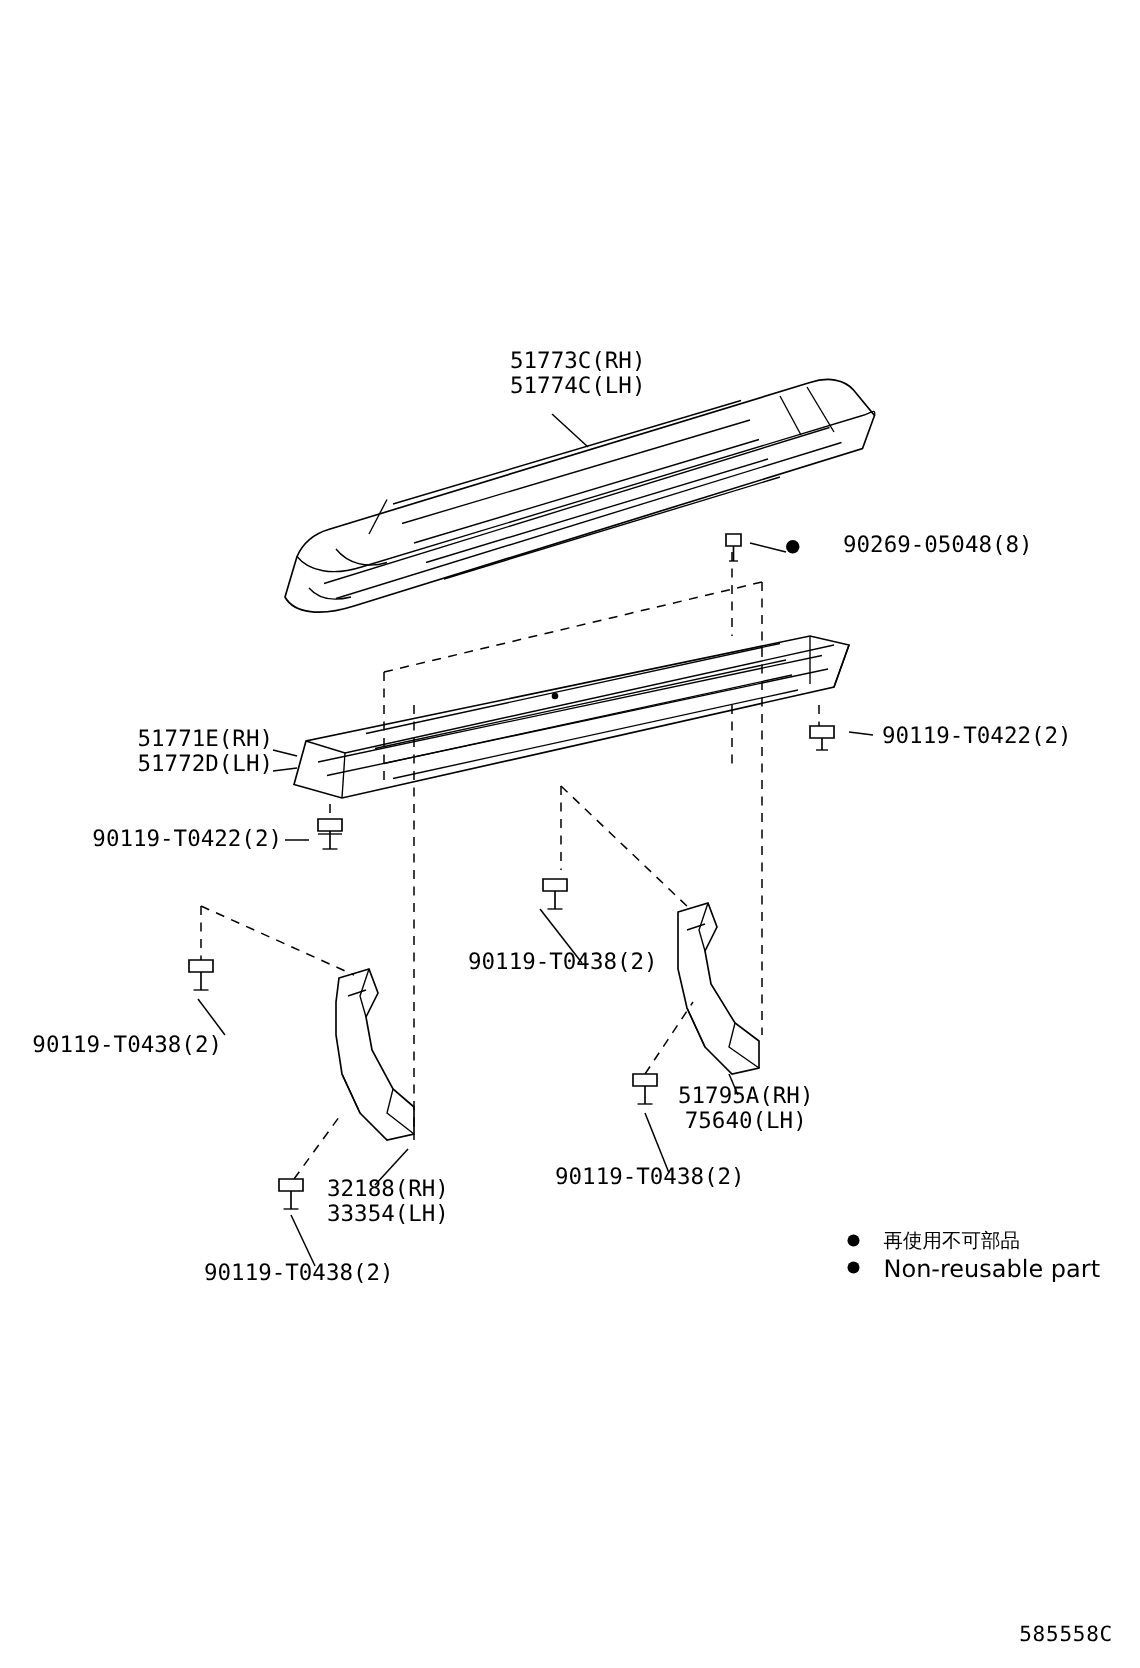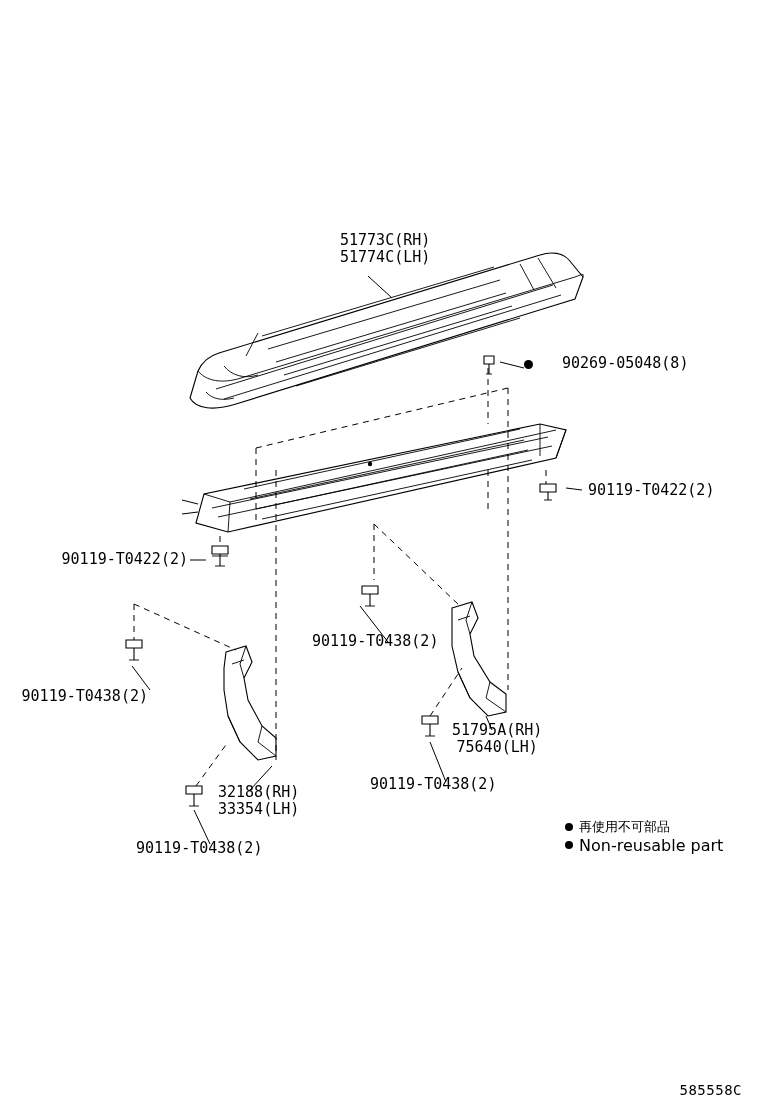--- a/index.html
+++ b/index.html
@@ -40,21 +40,21 @@
   }
   .legend {
     position: absolute;
     left: 565px;
     top: 818px;
     width: 180px;
   }
   .legend-row {
     display: flex;
     align-items: center;
-    gap: 6px;
+    gap: 16px;
     height: 18px;
   }
   .legend-dot {
     width: 8px;
     height: 8px;
     border-radius: 50%;
     background: #000;
     flex: 0 0 auto;
   }
   .legend-jp {
@@ -214,20 +214,21 @@
     <path class="lead" d="M250 790 L272 766"></path>
     <path class="lead" d="M210 844 L194 810"></path>
     <path class="lead" d="M524 368 L500 362"></path>
   </svg>
 
   <div class="label left" style="left:340px; top:232px;"><span>51773C(RH)</span><br><span>51774C(LH)</span></div>
 
   <span class="bullet-dot" style="left:524px; top:360px;"></span>
   <div class="label left" style="left:538px; top:355px;margin-left:24px;"><span>90269-05048(8)</span></div>
 
+  <div class="label right" style="left:20px; top:484px; width:162px;"><span>51771E(RH)</span><br><span>51772D(LH)</span></div>
 
   <div class="label left" style="left:588px; top:482px;"><span>90119-T0422(2)</span></div>
 
   <div class="label right" style="left:12px; top:551px; width:176px;"><span>90119-T0422(2)</span></div>
 
   <div class="label left" style="left:312px; top:633px;"><span>90119-T0438(2)</span></div>
 
   <div class="label right" style="left:-18px; top:688px; width:166px;"><span>90119-T0438(2)</span></div>
 
   <div class="label left" style="left:452px; top:722px;"><span>51795A(RH)</span><br><span>75640(LH)</span></div>

